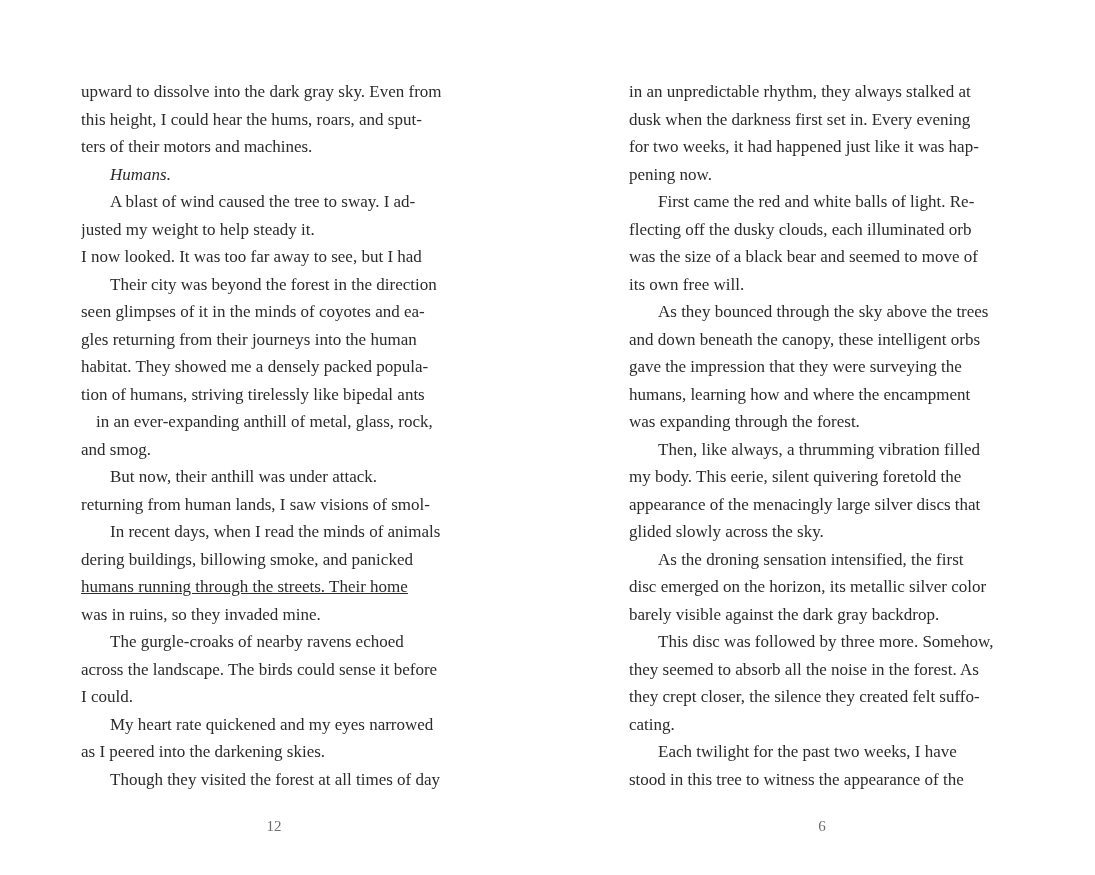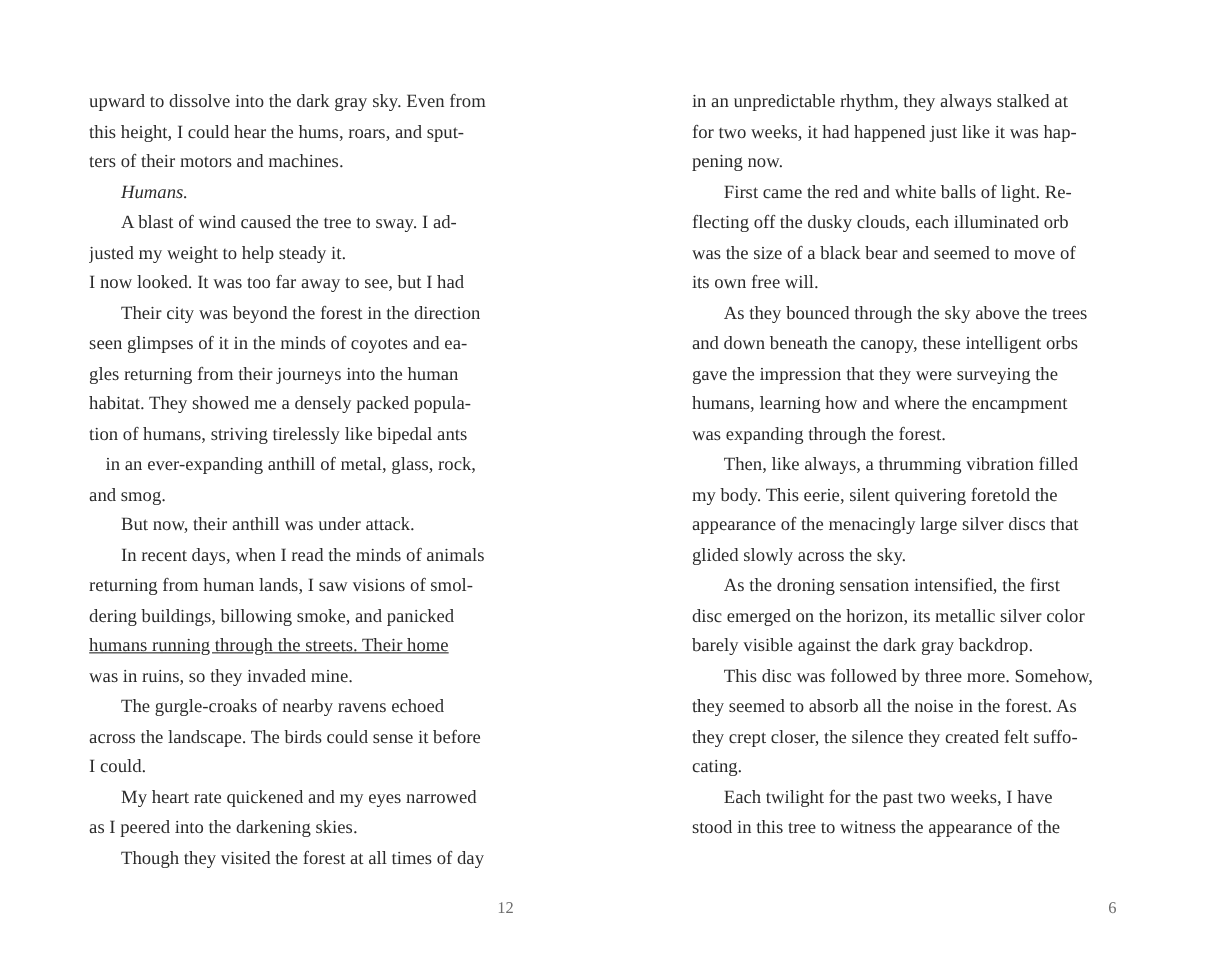--- a/index.html
+++ b/index.html
@@ -41,21 +41,21 @@
     white-space: nowrap;
     overflow: hidden;
   }
   .line.indent { text-indent: 29px; }
   .line.italic { font-style: italic; }
   .pagenum {
     position: absolute;
     top: 818px;
     left: 0;
     width: 386px;
-    text-align: right;
+    text-align: center;
     font-size: 15px;
     color: var(--pagenum-color);
   }
 </style>
 </head>
 <body>
 
 <div class="spread">
   <div class="page page-left">
     <div class="textblock">
@@ -67,37 +67,38 @@
         <div class="line last">justed my weight to help steady it.</div>
         <div class="line" style="word-spacing: 0px;">I now looked. It was too far away to see, but I had</div>
         <div class="line indent" style="word-spacing: 0px;">Their city was beyond the forest in the direction</div>
         <div class="line" style="word-spacing: 0px;">seen glimpses of it in the minds of coyotes and ea-</div>
         <div class="line" style="word-spacing: 0px;">gles returning from their journeys into the human</div>
         <div class="line" style="word-spacing: 0px;">habitat. They showed me a densely packed popula-</div>
         <div class="line" style="word-spacing: 0px;">tion of humans, striving tirelessly like bipedal ants</div>
         <div class="line" style="word-spacing: 0px; margin-left: 15px;">in an ever-expanding anthill of metal, glass, rock,</div>
         <div class="line last">and smog.</div>
         <div class="line indent last">But now, their anthill was under attack.</div>
+        <div class="line" style="word-spacing: 0px;">returning from human lands, I saw visions of smol-</div>
         <div class="line indent" style="word-spacing: 0px;">In recent days, when I read the minds of animals</div>
-        <div class="line" style="word-spacing: 0px;">returning from human lands, I saw visions of smol-</div>
         <div class="line" style="word-spacing: 0px;">dering buildings, billowing smoke, and panicked</div>
         <div class="line" style="word-spacing: 0px; text-decoration: underline;">humans running through the streets. Their home</div>
         <div class="line last">was in ruins, so they invaded mine.</div>
         <div class="line indent" style="word-spacing: 0px;">The gurgle-croaks of nearby ravens echoed</div>
         <div class="line" style="word-spacing: 0px;">across the landscape. The birds could sense it before</div>
         <div class="line last">I could.</div>
         <div class="line indent" style="word-spacing: 0px;">My heart rate quickened and my eyes narrowed</div>
         <div class="line last">as I peered into the darkening skies.</div>
         <div class="line indent" style="word-spacing: 0px;">Though they visited the forest at all times of day</div>
       </div>
     <div class="pagenum">12</div>
   </div>
   <div class="page page-right">
     <div class="textblock">
         <div class="line" style="word-spacing: 0px;">in an unpredictable rhythm, they always stalked at</div>
+        <div class="line" style="word-spacing: 0px;">dusk when the darkness first set in. Every evening</div>
         <div class="line" style="word-spacing: 0px;">for two weeks, it had happened just like it was hap-</div>
         <div class="line last">pening now.</div>
         <div class="line indent" style="word-spacing: 0px;">First came the red and white balls of light. Re-</div>
         <div class="line" style="word-spacing: 0px;">flecting off the dusky clouds, each illuminated orb</div>
         <div class="line" style="word-spacing: 0px;">was the size of a black bear and seemed to move of</div>
         <div class="line last">its own free will.</div>
         <div class="line indent" style="word-spacing: 0px;">As they bounced through the sky above the trees</div>
         <div class="line" style="word-spacing: 0px;">and down beneath the canopy, these intelligent orbs</div>
         <div class="line" style="word-spacing: 0px;">gave the impression that they were surveying the</div>
         <div class="line" style="word-spacing: 0px;">humans, learning how and where the encampment</div>

